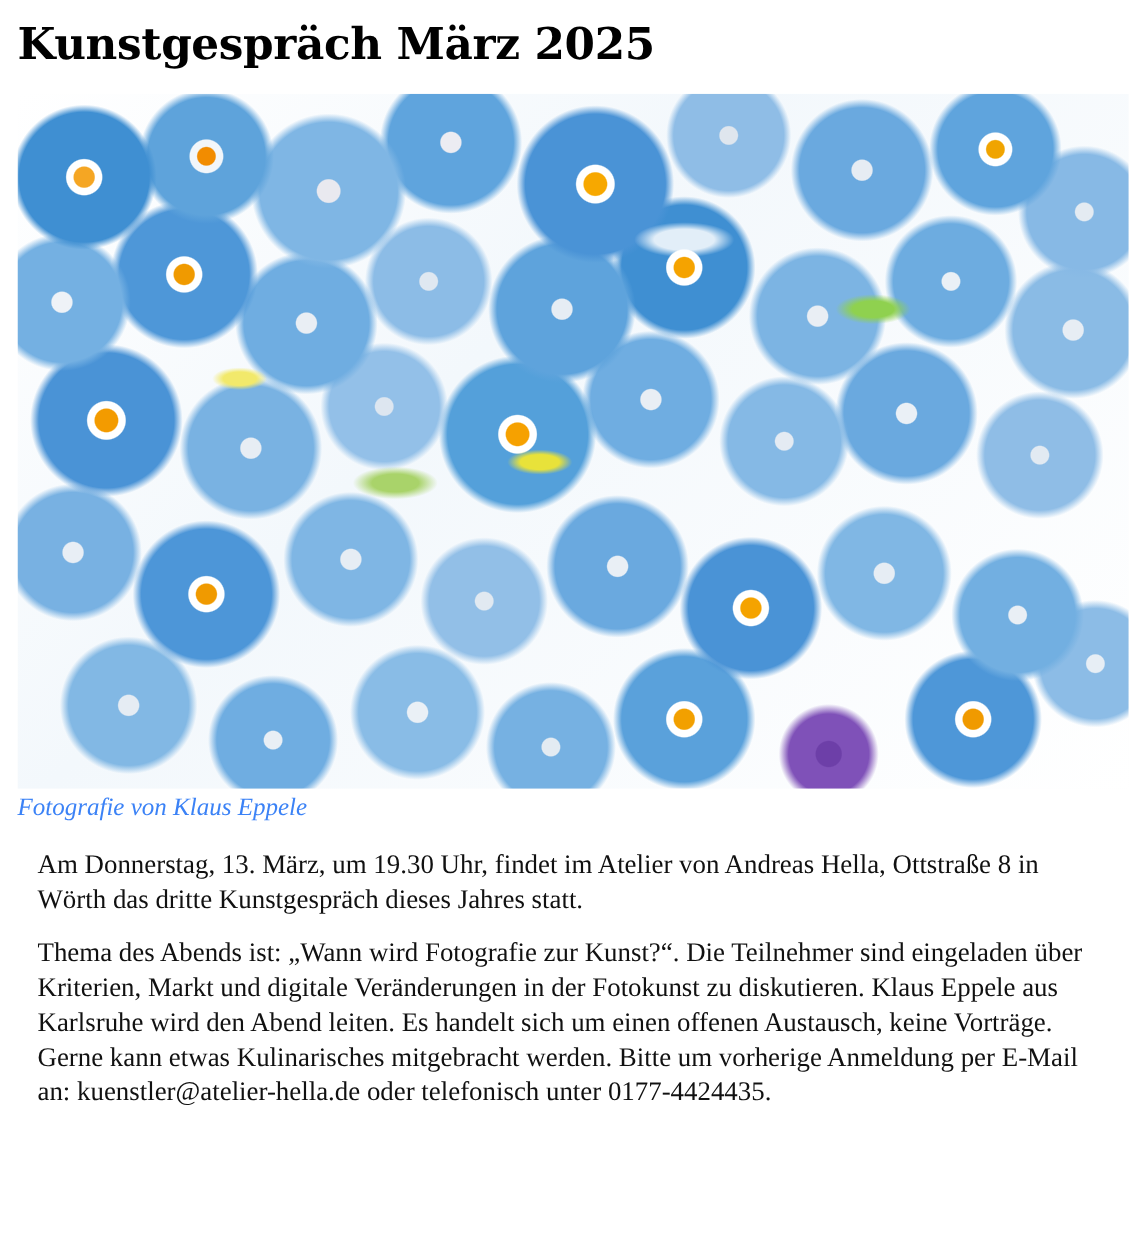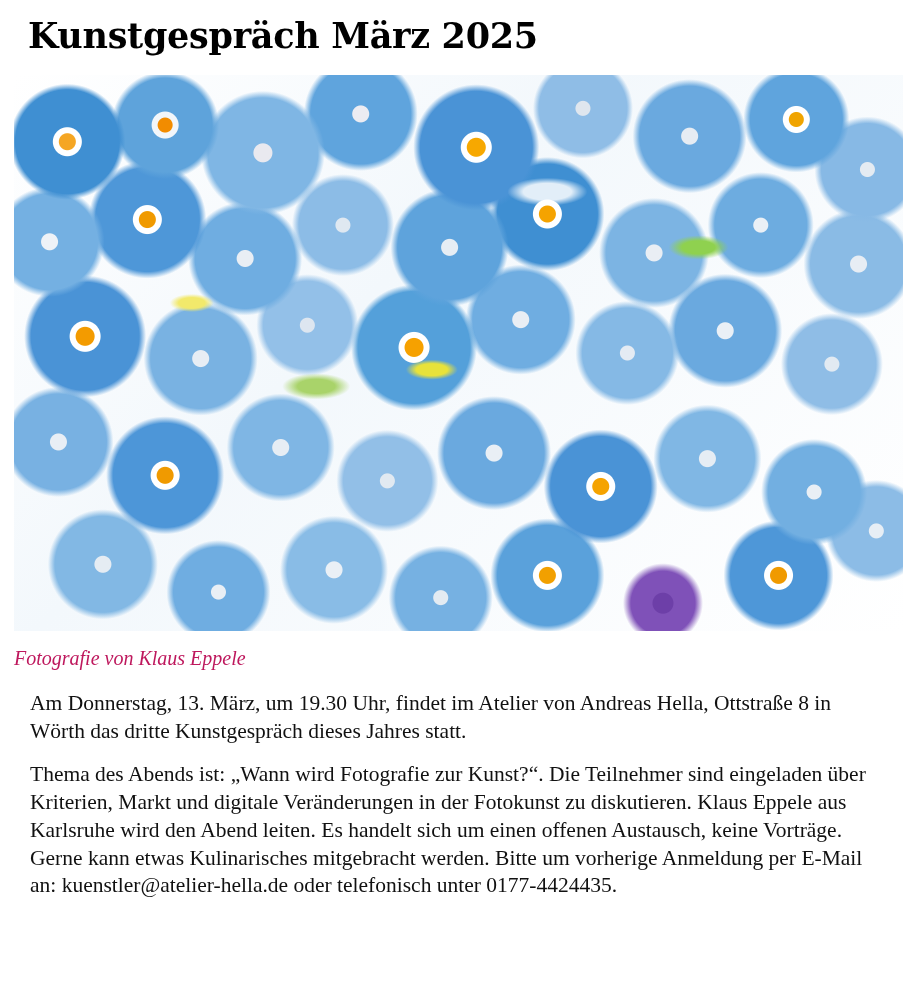--- a/index.html
+++ b/index.html
@@ -20,21 +20,21 @@
     position: relative;
     box-sizing: border-box;
     padding: 0 14px;
   }
   .headline {
     font-family: "DejaVu Serif", serif;
     font-weight: bold;
     font-size: 35px;
     line-height: 1.0;
     letter-spacing: -0.3px;
-    margin: 18px 0 0 14px;
+    margin: 18px 0 0 0;
     color: #000000;
   }
   .figure {
     margin-top: 22px;
     width: 889px;
     height: 556px;
     position: relative;
     overflow: hidden;
     background: #ffffff;
   }
@@ -96,22 +96,22 @@
       radial-gradient(ellipse 22px 9px at 20% 41%, #f2e96b 0 60%, rgba(242,233,107,0) 100%),
       radial-gradient(ellipse 30px 12px at 77% 31%, #8fd14f 0 55%, rgba(143,209,79,0) 100%),
       radial-gradient(ellipse 34px 13px at 34% 56%, #a9d36a 0 55%, rgba(169,211,106,0) 100%),
       radial-gradient(ellipse 40px 14px at 60% 21%, rgba(255,255,255,0.85) 0 60%, rgba(255,255,255,0) 100%);
     pointer-events: none;
   }
   .caption {
     font-family: "Liberation Serif", serif;
     font-style: italic;
     font-size: 20px;
-    margin-top: 16px;
-    color: #be185d;
+    margin-top: 4px;
+    color: #3b82f6;
   }
   .body-text {
     margin-top: 20px;
     font-size: 21.5px;
     line-height: 1.29;
     color: #111111;
     text-align: left;
   }
   .body-text p {
     margin: 16px;

